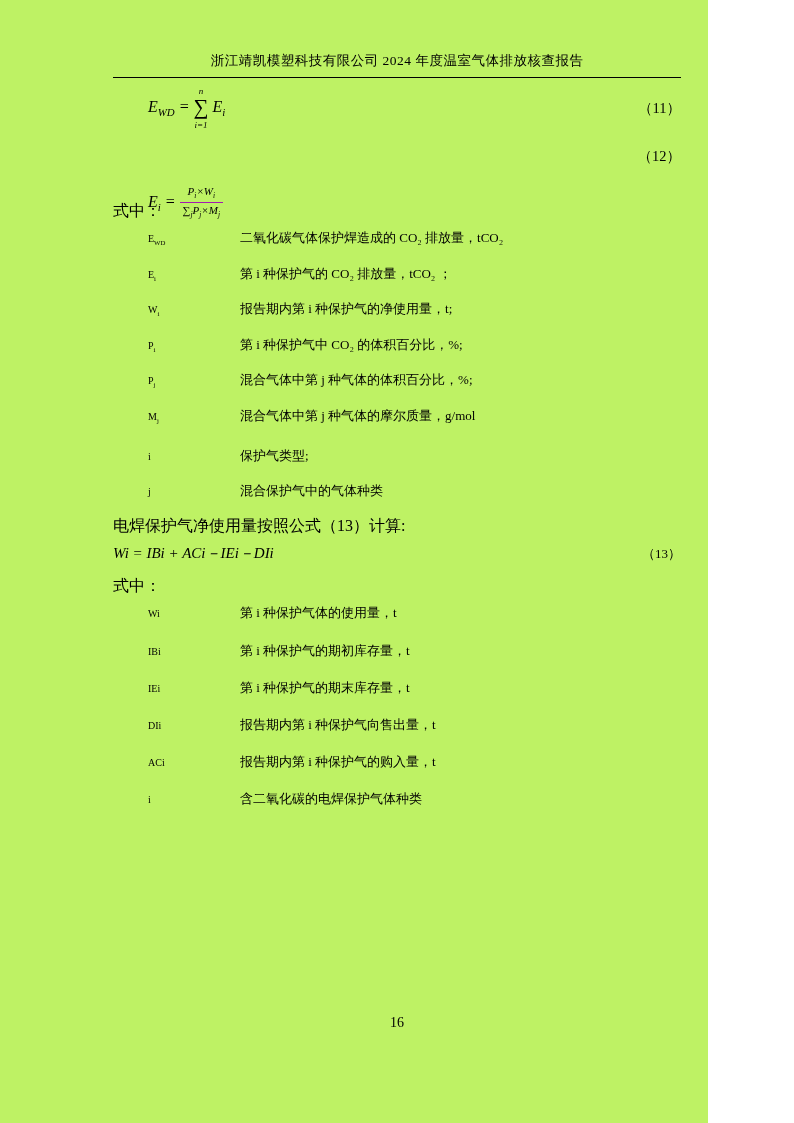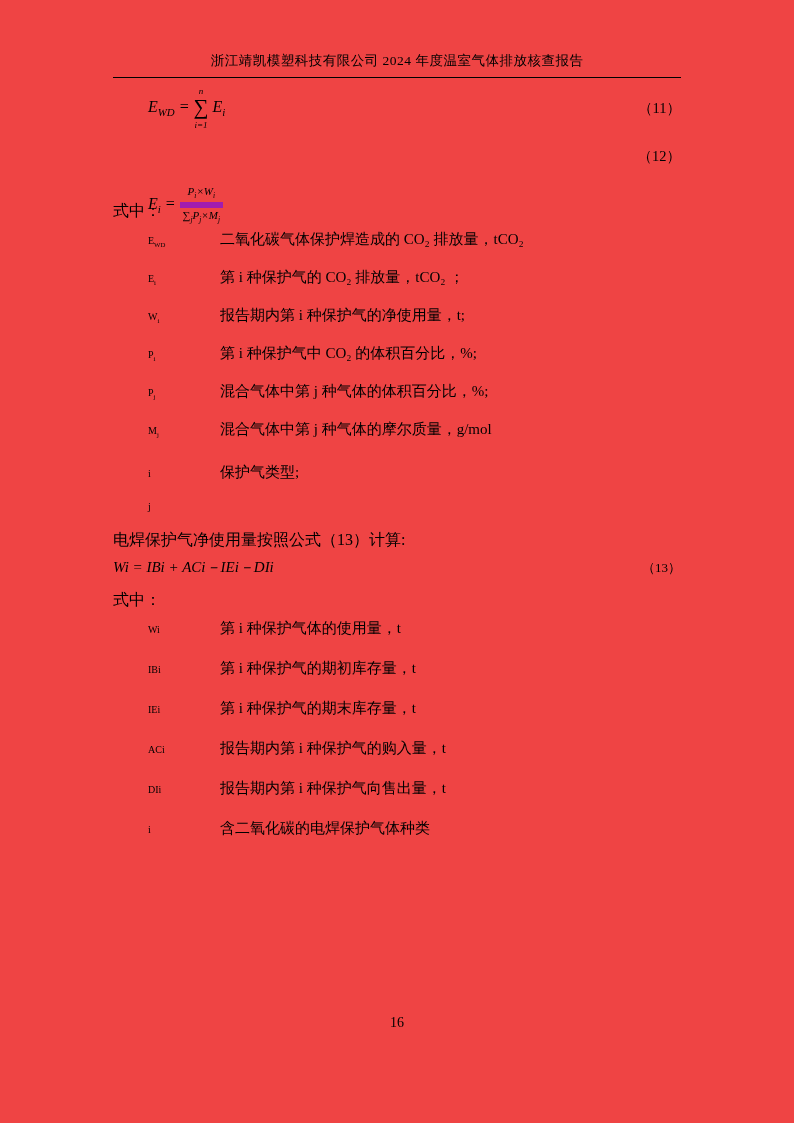--- a/index.html
+++ b/index.html
@@ -5,24 +5,24 @@
   html, body {
     margin: 0;
     padding: 0;
     background: #ffffff;
   }
   body {
     font-family: "Liberation Serif", "DejaVu Serif", serif;
     color: #000000;
   }
   .page {
-    width: 794px;
+    width: 708px;
     height: 1123px;
     position: relative;
-    background: #ef4444;
+    background: #bef264;
     box-sizing: border-box;
     overflow: hidden;
   }
   .header {
     position: absolute;
     top: 52px;
     left: 0;
     width: 794px;
     text-align: center;
     font-size: 13.5px;
@@ -88,21 +88,21 @@
     display: inline-block;
     vertical-align: middle;
     text-align: center;
     font-size: 11px;
     line-height: 1.25;
     position: relative;
     top: -1px;
   }
   .frac .num {
     display: block;
-    border-bottom: 6px solid #a21caf;
+    border-bottom: 1px solid #a21caf;
     padding: 0 3px 1px 3px;
   }
   .frac .den {
     display: block;
     padding: 1px 3px 0 3px;
   }
   .para {
     font-size: 16px;
     margin: 10px 0 6px 0;
     line-height: 1.5;
@@ -120,21 +120,22 @@
   .def-sym {
     width: 107px;
     flex: 0 0 107px;
     padding-left: 35px;
     box-sizing: border-box;
     font-family: "Liberation Serif", "DejaVu Serif", serif;
     font-size: 10px;
   }
   .def-desc {
     flex: 1;
-    font-size: 15px;
+    font-size: 13px;
+    margin-left: 20px;
   }
   .eq13-row {
     position: relative;
     min-height: 24px;
     margin-top: 2px;
   }
   .eq13-formula {
     position: absolute;
     left: 0;
     top: 0;
@@ -228,20 +229,21 @@
         <div class="def-desc">混合气体中第 j 种气体的摩尔质量，g/mol</div>
       </div>
 
       <div class="def-row">
         <div class="def-sym"><span>i</span></div>
         <div class="def-desc">保护气类型;</div>
       </div>
 
       <div class="def-row" style="margin-bottom:10px;">
         <div class="def-sym"><span>j</span></div>
+        <div class="def-desc">混合保护气中的气体种类</div>
       </div>
 
     </div>
 
     <div class="para" style="margin-top:14px;">电焊保护气净使用量按照公式（13）计算:</div>
 
     <div class="eq13-row">
       <div class="eq13-formula">Wi = IBi + ACi－IEi－DIi</div>
       <div class="eq13-num">（13）</div>
     </div>
@@ -259,30 +261,30 @@
         <div class="def-sym">IBi</div>
         <div class="def-desc">第 i 种保护气的期初库存量，t</div>
       </div>
 
       <div class="def-row">
         <div class="def-sym">IEi</div>
         <div class="def-desc">第 i 种保护气的期末库存量，t</div>
       </div>
 
       <div class="def-row">
+        <div class="def-sym">DIi</div>
+        <div class="def-desc">报告期内第 i 种保护气向售出量，t</div>
+      </div>
+
+      <div class="def-row">
         <div class="def-sym">ACi</div>
         <div class="def-desc">报告期内第 i 种保护气的购入量，t</div>
       </div>
 
       <div class="def-row">
-        <div class="def-sym">DIi</div>
-        <div class="def-desc">报告期内第 i 种保护气向售出量，t</div>
-      </div>
-
-      <div class="def-row">
         <div class="def-sym">i</div>
         <div class="def-desc">含二氧化碳的电焊保护气体种类</div>
       </div>
 
     </div>
 
   </div>
 
   <div class="page-number">16</div>
 

